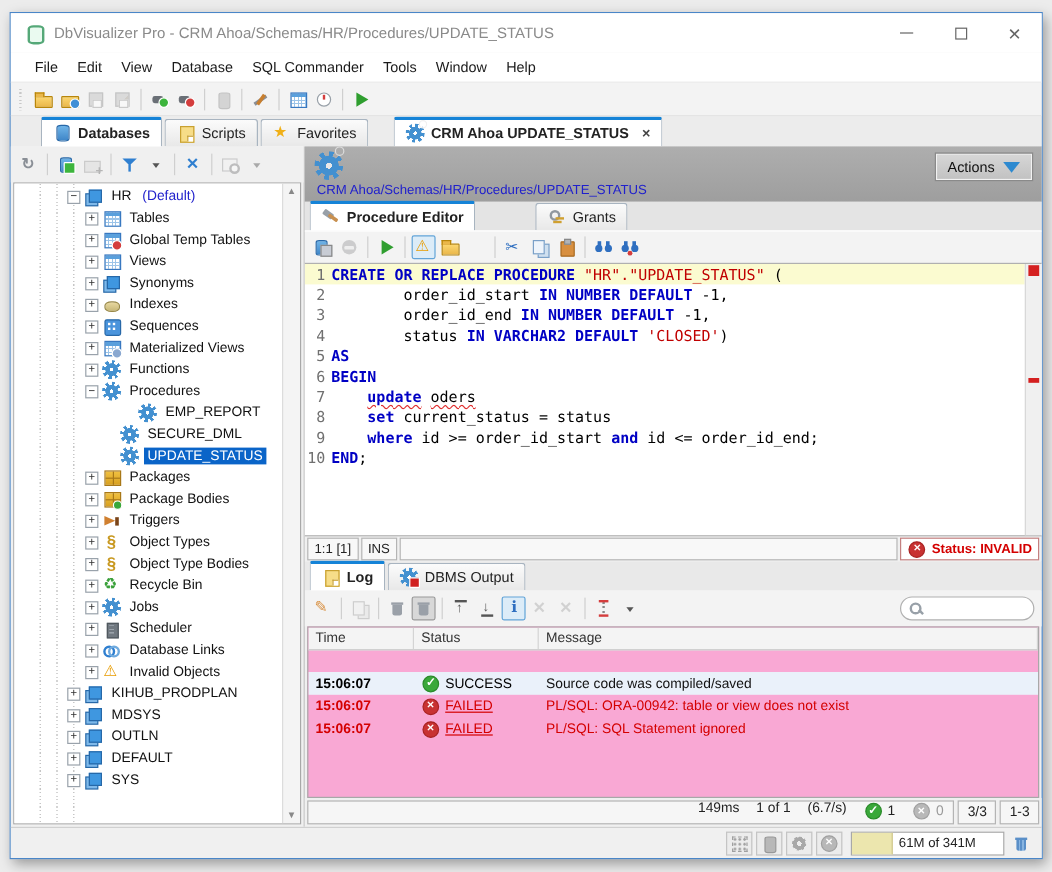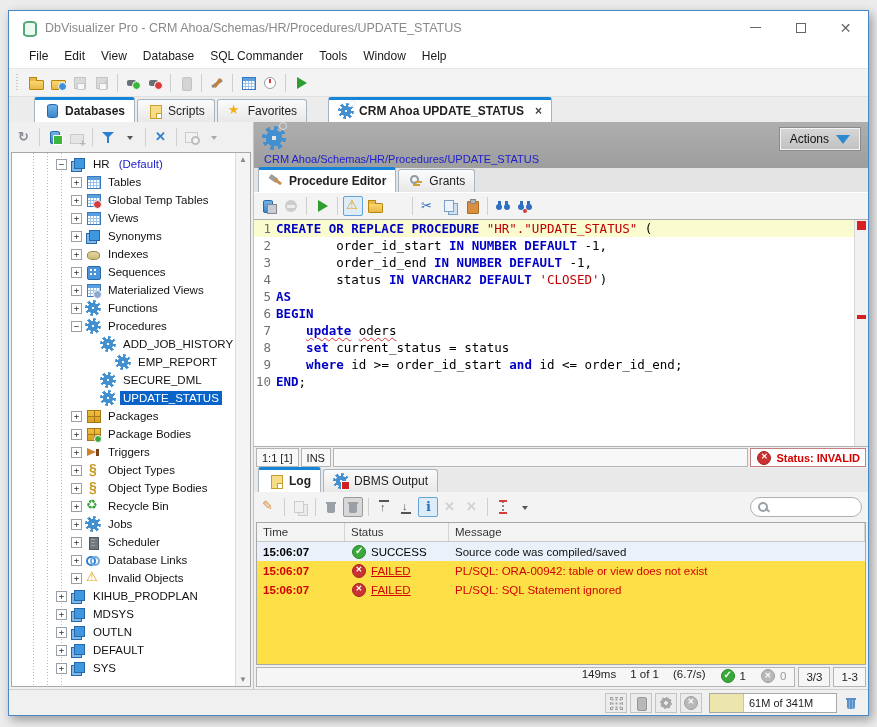--- a/index.html
+++ b/index.html
@@ -64,21 +64,21 @@
 
   
   .obj-header{height:46px;background:linear-gradient(#aeaeae,#9e9e9e);position:relative;padding:4px 8px 2px 8px;flex:0 0 auto;}
   .obj-title-line{display:flex;align-items:center;gap:8px;}
   .obj-title{color:#fff;font-size:15px;font-weight:bold;text-shadow:0 1px 1px rgba(0,0,0,.25);}
   .breadcrumb{color:#2020cc;font-size:11px;margin-top:3px;margin-left:2px;}
   .actions-btn{position:absolute;right:8px;top:6px;background:linear-gradient(#d6d6d6,#c2c2c2);border:1px solid #f2f2f2;outline:1px solid #8a8a8a;
       font-size:12px;color:#111;padding:3px 9px;display:flex;align-items:center;gap:7px;}
   .actions-caret{width:0;height:0;border-left:7px solid transparent;border-right:7px solid transparent;border-top:9px solid #2e8ad0;}
 
-  .ed-tabrow{height:24px;background:#e4e4e4;display:flex;align-items:flex-end;padding-left:4px;flex:0 0 auto;}
+  .ed-tabrow{height:24px;background:#e4e4e4;display:flex;align-items:flex-end;padding-left:4px;flex:0 0 auto;gap:48px;}
   .ed-toolbar{height:27px;padding-left:4px;background:#f3f3f3;border-top:1px solid #fff;}
 
   
   .editor{height:228px;background:#fff;border:1px solid #b0b0b0;border-left:none;border-right:none;display:flex;flex:0 0 auto;font-family:"DejaVu Sans Mono",monospace;font-size:12.5px;position:relative;min-width:0;}
   .code-col{flex:1 1 auto;overflow:hidden;min-width:0;}
   .cl{display:flex;height:17px;line-height:17px;white-space:pre;}
   .cl.hl{background:#fbfbd0;}
   .ln{width:22px;flex:0 0 auto;text-align:right;padding-right:5px;color:#707070;}
   .kw{color:#0000c4;font-weight:bold;}
   .str{color:#c00000;}
@@ -92,21 +92,21 @@
   .stat-box{border:1px solid #b4b4b4;background:#f8f8f8;font-size:11px;display:flex;align-items:center;padding:0 5px;color:#222;}
   .stat-fill{flex:1 1 auto;}
   .stat-invalid{color:#d40000;font-weight:bold;gap:4px;background:#fff;border:1px solid #c48080;}
 
   
   .log-tabrow{height:24px;background:#e9e9e9;display:flex;align-items:flex-end;padding-left:4px;flex:0 0 auto;}
   .log-toolbar{height:30px;padding:0 6px 0 4px;background:#f3f3f3;}
   .log-search{margin-left:auto;width:112px;height:20px;border:1px solid #b0b0b0;border-radius:10px;background:#fff;display:flex;align-items:center;padding-left:4px;}
   .log-search input{border:none;outline:none;width:80px;font-size:11px;background:transparent;}
 
-  .log-table{flex:1 1 auto;margin:0 2px;border:1px solid #a8a8a8;background:#fde047;display:flex;flex-direction:column;font-size:11.5px;min-height:0;overflow:hidden;}
+  .log-table{flex:1 1 auto;margin:0 2px;border:1px solid #a8a8a8;background:#f9a8d4;display:flex;flex-direction:column;font-size:11.5px;min-height:0;overflow:hidden;gap:18px;}
   .lt-header{display:flex;background:#f4f4f4;border-bottom:1px solid #c8c8c8;color:#333;flex:0 0 auto;}
   .lt-header .cell{padding:3px 6px;border-right:1px solid #d4d4d4;}
   .cell-time{width:88px;flex:0 0 auto;}
   .cell-status{width:104px;flex:0 0 auto;display:flex;align-items:center;gap:4px;}
   .cell-msg{flex:1 1 auto;}
   .lt-row{display:flex;align-items:center;height:19px;flex:0 0 auto;}
   .lt-row .cell{padding:0 6px;}
   .lt-row.success{background:#eaf1fa;}
   .lt-row .time{font-weight:bold;}
   .lt-row.error .time,.lt-row.error .cell-msg{color:#d40000;}
@@ -414,25 +414,20 @@
             <div class="tree-row" style="padding-left: 59px;">
               <span class="exp">+</span>
               <span class="ic ic-gear gear"></span>
               <span class="lbl">Functions</span>
             </div>
             <div class="tree-row" style="padding-left: 59px;">
               <span class="exp">−</span>
               <span class="ic ic-gear gear"></span>
               <span class="lbl">Procedures</span>
             </div>
-            <div class="tree-row" style="padding-left: 74px;">
-              <span class="exp-spacer"></span>
-              <span class="ic ic-gear gear"></span>
-              <span class="lbl">ADD_JOB_HISTORY</span>
-            </div>
             <div class="tree-row" style="padding-left: 74px; justify-content: center;">
               <span class="exp-spacer"></span>
               <span class="ic ic-gear gear"></span>
               <span class="lbl">EMP_REPORT</span>
             </div>
             <div class="tree-row" style="padding-left: 74px;">
               <span class="exp-spacer"></span>
               <span class="ic ic-gear gear"></span>
               <span class="lbl">SECURE_DML</span>
             </div>

